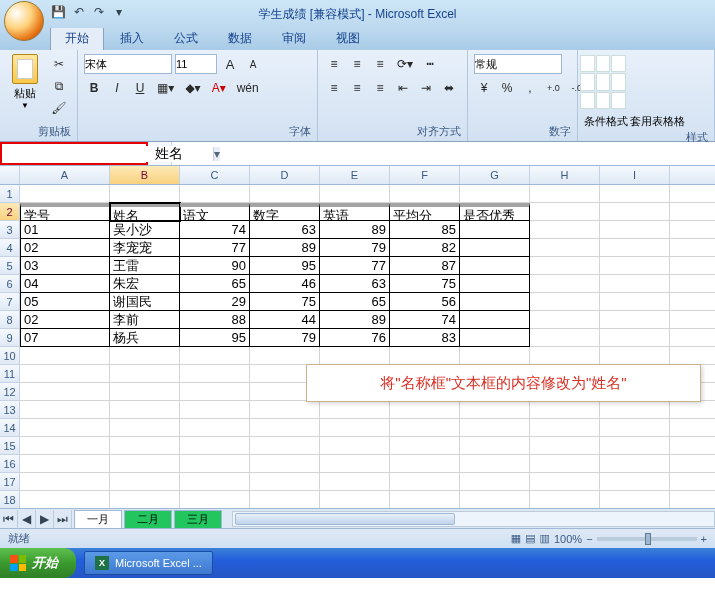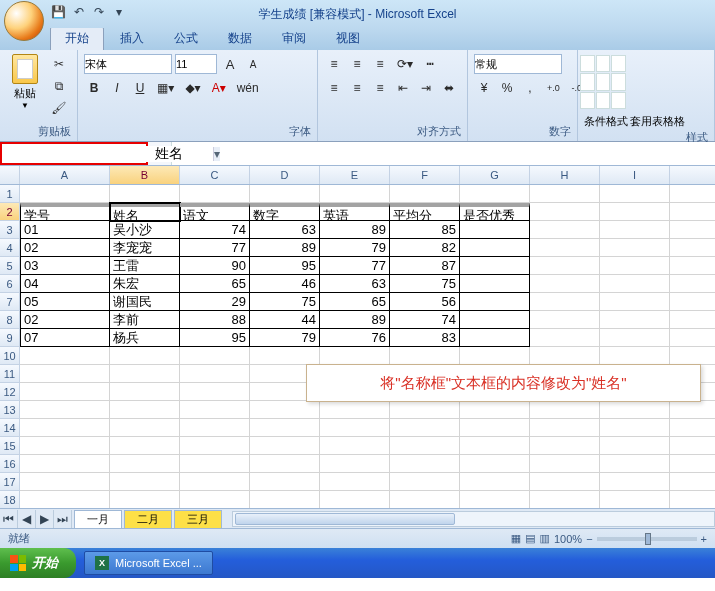--- a/index.html
+++ b/index.html
@@ -65,21 +65,21 @@
   
   .sel-cell { outline: 2px solid #000; outline-offset: -1px; }
 
   
   .callout { position:absolute; right:14px; top:198px; width:395px; height:38px; border:1px solid #c9b28e; background:#fff; display:flex; align-items:center; justify-content:center; color:#d93025; font-size:15px; box-shadow: 2px 2px 4px rgba(0,0,0,.15); }
 
   
   .sheettabs { height: 20px; background:#dfe9f5; border-top:1px solid #9fb8d6; display:flex; align-items:center; }
   .navbtn { width:18px; height:18px; display:flex; align-items:center; justify-content:center; color:#345; cursor:pointer; border-right:1px solid #bcd; }
   .stab { padding:1px 12px; background:#fff; border:1px solid #9fb8d6; border-bottom:none; margin-left:2px; font-size:11px; cursor:pointer; border-radius: 0 0 0 0; }
-  .stab.inactive { background:#fde047; }
+  .stab.inactive { background:#22c55e; }
   .hscroll { flex:1; margin-left:10px; height:16px; background:#eef4fb; border:1px solid #bcd; position:relative; }
   .hscroll .thumb { position:absolute; left:2px; top:1px; width:220px; height:12px; background:linear-gradient(#e8f0fa,#c0d4ec); border:1px solid #9fb8d6; border-radius:2px; }
 
   .statusbar { height:20px; background:linear-gradient(#dfe9f5,#cfe0f2); border-top:1px solid #9fb8d6; display:flex; align-items:center; padding:0 8px; color:#3b5a82; font-size:11px; justify-content:space-between; }
   .zoom { display:flex; align-items:center; gap:4px; }
   .zoom .track { width:100px; height:4px; background:#bcd; position:relative; }
   .zoom .knob { position:absolute; left:48px; top:-4px; width:6px; height:12px; background:#9fb8d6; border:1px solid #678; }
 
   
   .taskbar { height:30px; background:linear-gradient(#3a81d8,#245edb 40%,#2457c5); display:flex; align-items:center; }

